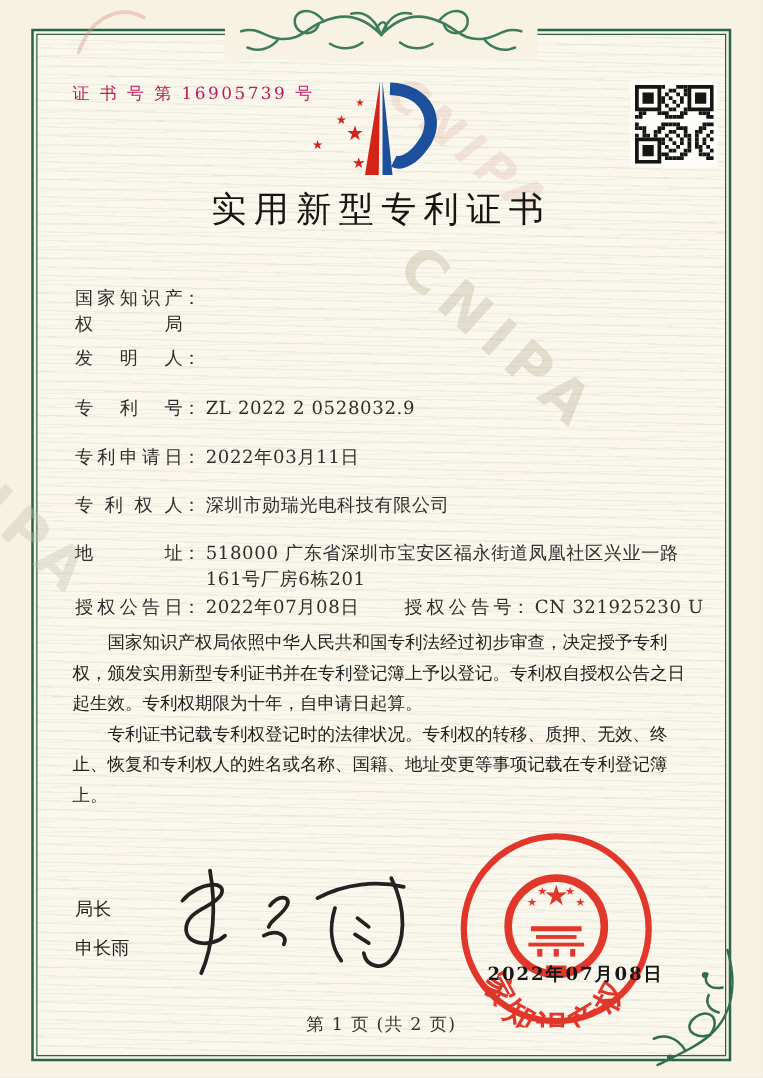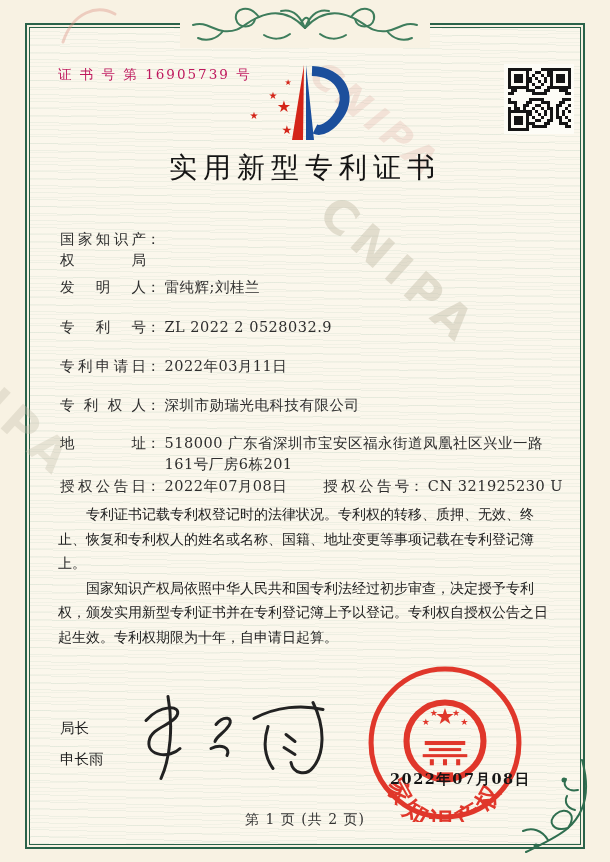--- a/index.html
+++ b/index.html
@@ -244,21 +244,20 @@
 
   <div class="title">实用新型专利证书</div>
 
   <div class="frow" style="top:229px">
     <span class="flabel">国家知识产权局</span>
       <span class="colon">：</span>
   </div>
   <div class="frow" style="top:277px">
     <span class="flabel">发明人</span>
       <span class="colon">：</span>
-    <span class="fvalue">雷纯辉;刘桂兰</span>
   </div>
   <div class="frow" style="top:317px">
     <span class="flabel">专利号</span>
       <span class="colon">：</span>
     <span class="fvalue">ZL 2022 2 0528032.9</span>
   </div>
   <div class="frow" style="top:356px">
     <span class="flabel">专利申请日</span>
       <span class="colon">：</span>
     <span class="fvalue">2022年03月11日</span>
@@ -276,22 +275,22 @@
   <div class="frow" style="top:476px">
     <span class="flabel">授权公告日</span>
       <span class="colon">：</span>
     <span class="fvalue-fixed">2022年07月08日</span>
     <span class="flabel" style="margin-left:36px">授权公告号</span>
       <span class="colon">：</span>
     <span class="fvalue-fixed">CN 321925230 U</span>
   </div>
 
   <div class="body-text">
+    <p>国家知识产权局依照中华人民共和国专利法经过初步审查，决定授予专利权，颁发实用新型专利证书并在专利登记簿上予以登记。专利权自授权公告之日起生效。专利权期限为十年，自申请日起算。</p>
     <p>专利证书记载专利权登记时的法律状况。专利权的转移、质押、无效、终止、恢复和专利权人的姓名或名称、国籍、地址变更等事项记载在专利登记簿上。</p>
-    <p>国家知识产权局依照中华人民共和国专利法经过初步审查，决定授予专利权，颁发实用新型专利证书并在专利登记簿上予以登记。专利权自授权公告之日起生效。专利权期限为十年，自申请日起算。</p>
   </div>
 
   <div class="commissioner">
     <div>局长</div>
     <div>申长雨</div>
   </div>
 
   <svg class="signature" width="230" height="105" viewBox="0 0 230 100">
     <g fill="none" stroke="#222" stroke-width="3" stroke-linecap="round">
       <path d="M30,36 C44,20 66,20 61,31 C56,41 35,43 33,57 C31,72 54,74 64,64"></path>

